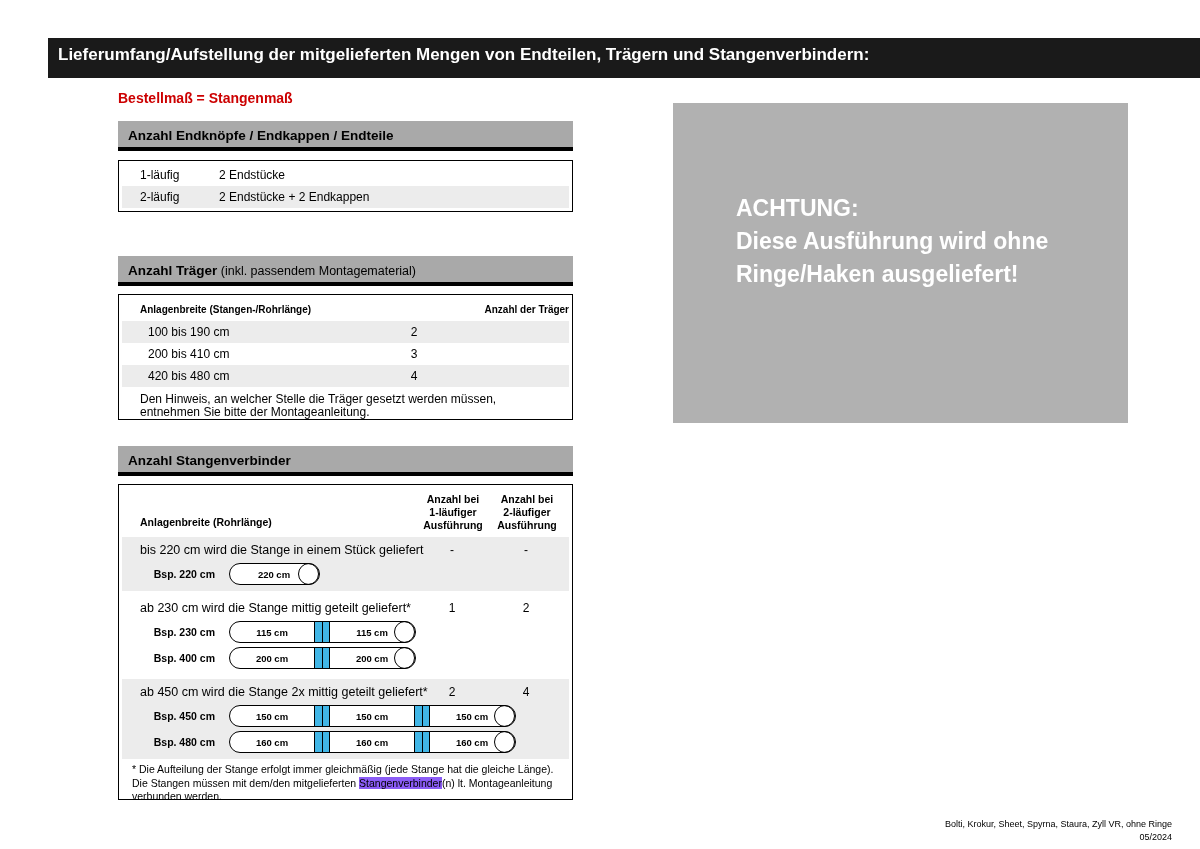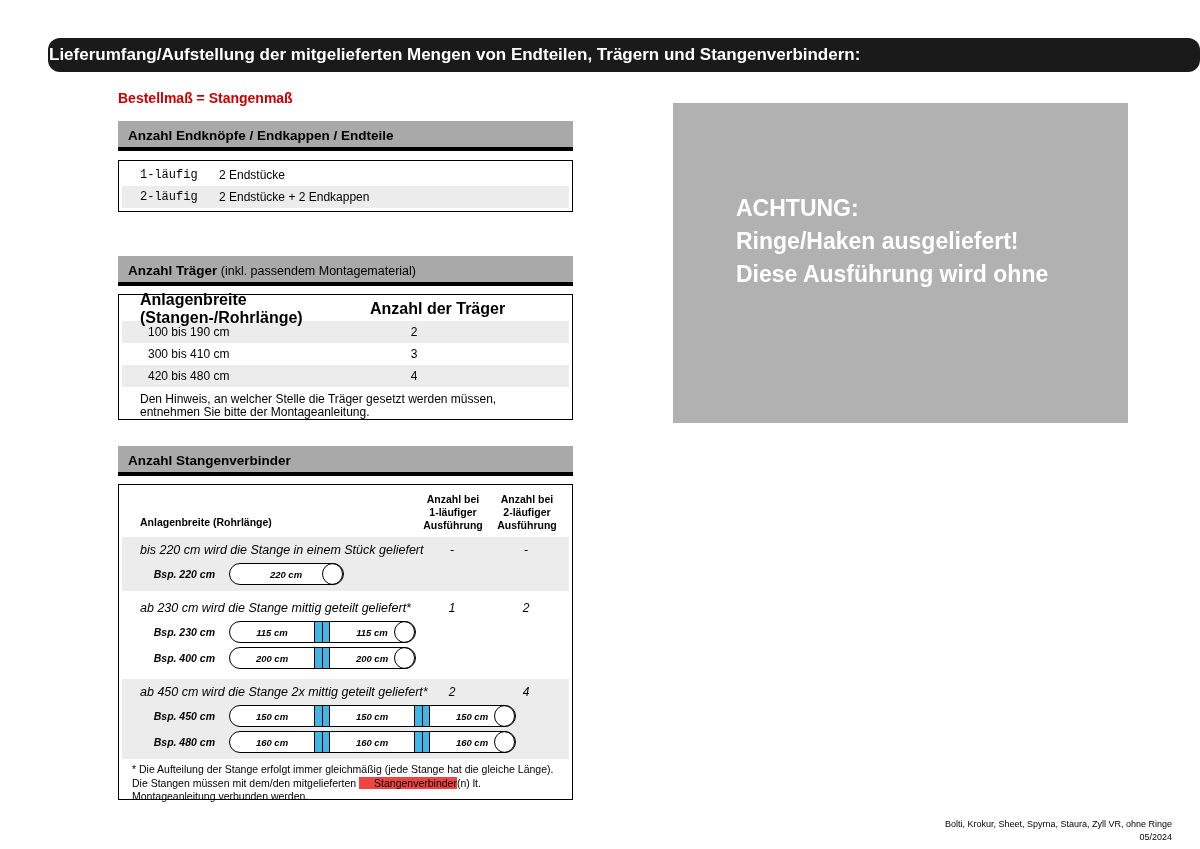--- a/index.html
+++ b/index.html
@@ -1,80 +1,80 @@
 <!DOCTYPE html>
 <html><head>
 <meta charset="utf-8">
 <style>
   * { margin:0; padding:0; box-sizing:border-box; }
   html,body { background:#fff; }
   body { font-family:"Liberation Sans","DejaVu Sans",sans-serif; color:#000; }
   .page { position:relative; width:1200px; height:849px; background:#fff; overflow:hidden; }
 
   
-  .banner { position:absolute; left:48px; top:38px; width:1152px; height:34px;
+  .banner { position:absolute; left:48px; top:38px; width:1152px; height:40px;
             background:#1a1a1a; color:#fff; font-weight:bold; font-size:17px;
-            line-height:34px; padding-left:1px; white-space:nowrap;border-radius:12px; }
+            line-height:34px; padding-left:10px; white-space:nowrap; }
 
   .subtitle { position:absolute; left:118px; top:90px; color:#cc0001; font-weight:bold; font-size:14px; }
 
   
   .secbar { position:absolute; left:118px; width:455px; height:30px; background:#a9a9a9;
             line-height:30px; padding-left:10px; font-size:13.5px; font-weight:bold;
             border-bottom:4px solid #000000; white-space:nowrap; }
   .secbar .regular { font-weight:normal; font-size:12.5px; }
 
   .box { position:absolute; left:118px; width:455px; border:1px solid #000; background:#fff; }
 
   
   #box-end { top:160px; height:52px; padding-top:3px; }
   .trow { height:22px; margin:0 3px; display:flex; align-items:center; font-size:12px; }
   .trow.alt { background:#ececec; }
-  .cell-label { width:97px; padding-left:18px;font-family:Liberation Mono, monospace; }
+  .cell-label { width:97px; padding-left:18px; }
 
   
   #box-traeger { top:294px; height:126px; padding-top:2px; }
-  .hrow { height:24px; margin:0 3px; display:flex; align-items:center; font-size:16px; font-weight:bold; }
+  .hrow { height:24px; margin:0 3px; display:flex; align-items:center; font-size:10px; font-weight:bold;justify-content:space-between; }
   .hrow .hcol1 { width:248px; padding-left:18px; }
   .rrow { height:22px; margin:0 3px; display:flex; align-items:center; font-size:12px;padding-left:8px; }
   .rrow.alt { background:#ececec; }
   .rrow .range { width:248px; padding-left:18px; }
   .rrow .count { width:72px; text-align:center; }
   .note { margin:6px 3px 0; padding-left:18px; font-size:12px; line-height:13px; width:400px; }
 
   
   #box-verbinder { top:484px; height:316px; }
   .v-head { position:relative; height:52px; }
   .v-head .vcol1 { position:absolute; left:21px; bottom:9px; font-size:10.5px; font-weight:bold; }
   .v-head .vcol2, .v-head .vcol3 { position:absolute; top:8px; width:80px; text-align:center;
        font-size:10.5px; font-weight:bold; white-space:pre-line; line-height:13px; }
   .v-head .vcol2 { left:294px; }
   .v-head .vcol3 { left:368px; }
 
-  .group { margin:0 3px 4px; padding:4px 0 6px;font-style:italic; }
+  .group { margin:0 3px 4px; padding:4px 0 6px; }
   .group.alt { background:#ececec; }
   .group-line { position:relative; padding-left:18px; font-size:12.5px; height:18px; line-height:18px; }
   .group-line .cnt { position:absolute; top:0; width:80px; text-align:center; font-size:12px; }
   .group-line .c1 { left:290px; }
   .group-line .c2 { left:364px; }
 
   .example { display:flex; align-items:center; margin-top:4px; height:22px; }
   .bsp { width:100px; padding-right:7px; text-align:right; font-size:10.5px; font-weight:bold; }
   .rod-body { position:relative; display:flex; height:22px; margin-left:7px;
               border:1.5px solid #000; border-radius:11px; background:#fff; }
   .seg { width:84px; display:flex; align-items:center; justify-content:center;
          font-size:9.5px; font-weight:bold; }
-  .rod-single .seg { width:112px; }
+  .rod-single .seg { width:88px; }
   .conn { width:16px; background:#41b6e6; border-left:1.5px solid #000; border-right:1.5px solid #000; position:relative; }
   .conn::after { content:""; position:absolute; left:50%; top:0; bottom:0; width:1px; background:#000; }
   .endcap { position:absolute; right:-1.5px; top:-1.5px; width:22px; height:22px;
             border:1.5px solid #000; border-radius:50%; background:transparent; }
 
   .footnote { margin:2px 4px 0; padding-left:9px; font-size:10.5px; line-height:13.5px; width:444px; }
-  .hl { background:#ef4444;padding-left:15px; }
+  .hl { background:#8b5cf6; }
 
   
   .attention { position:absolute; left:673px; top:103px; width:455px; height:320px; background:#b1b1b1; }
   .attention-text { position:absolute; left:63px; top:89px; color:#fff; font-weight:bold;
                     font-size:23px; line-height:33px; }
 
   .footer { position:absolute; right:28px; top:818px; text-align:right; font-size:9px; line-height:13px; }
 </style>
 </head>
 <body>
@@ -107,21 +107,21 @@
   <div class="box" id="box-traeger">
     <div class="hrow">
       <span class="hcol1">Anlagenbreite (Stangen-/Rohrlänge)</span>
       <span>Anzahl der Träger</span>
     </div>
     <div class="rrow alt">
       <span class="range">100 bis 190 cm</span>
       <span class="count">2</span>
     </div>
     <div class="rrow">
-      <span class="range">300 bis 410 cm</span>
+      <span class="range">200 bis 410 cm</span>
       <span class="count">3</span>
     </div>
     <div class="rrow alt">
       <span class="range">420 bis 480 cm</span>
       <span class="count">4</span>
     </div>
     <div class="note">Den Hinweis, an welcher Stelle die Träger gesetzt werden müssen, entnehmen Sie bitte der Montageanleitung.</div>
   </div>
 
   <div class="secbar" style="top:446px;">
@@ -210,22 +210,22 @@
     </div>
 
     <div class="footnote">
       <span>* Die Aufteilung der Stange erfolgt immer gleichmäßig (jede Stange hat die gleiche Länge). Die Stangen müssen mit dem/den mitgelieferten </span><span class="hl">Stangenverbinder</span><span>(n) lt. Montageanleitung verbunden werden.</span>
     </div>
   </div>
 
   <div class="attention">
     <div class="attention-text">
       <div>ACHTUNG:</div>
+      <div>Diese Ausführung wird ohne</div>
       <div>Ringe/Haken ausgeliefert!</div>
-      <div>Diese Ausführung wird ohne</div>
     </div>
   </div>
 
   <div class="footer">
     <div>Bolti, Krokur, Sheet, Spyrna, Staura, Zyll VR, ohne Ringe</div>
     <div>05/2024</div>
   </div>
 
 </div>
 

